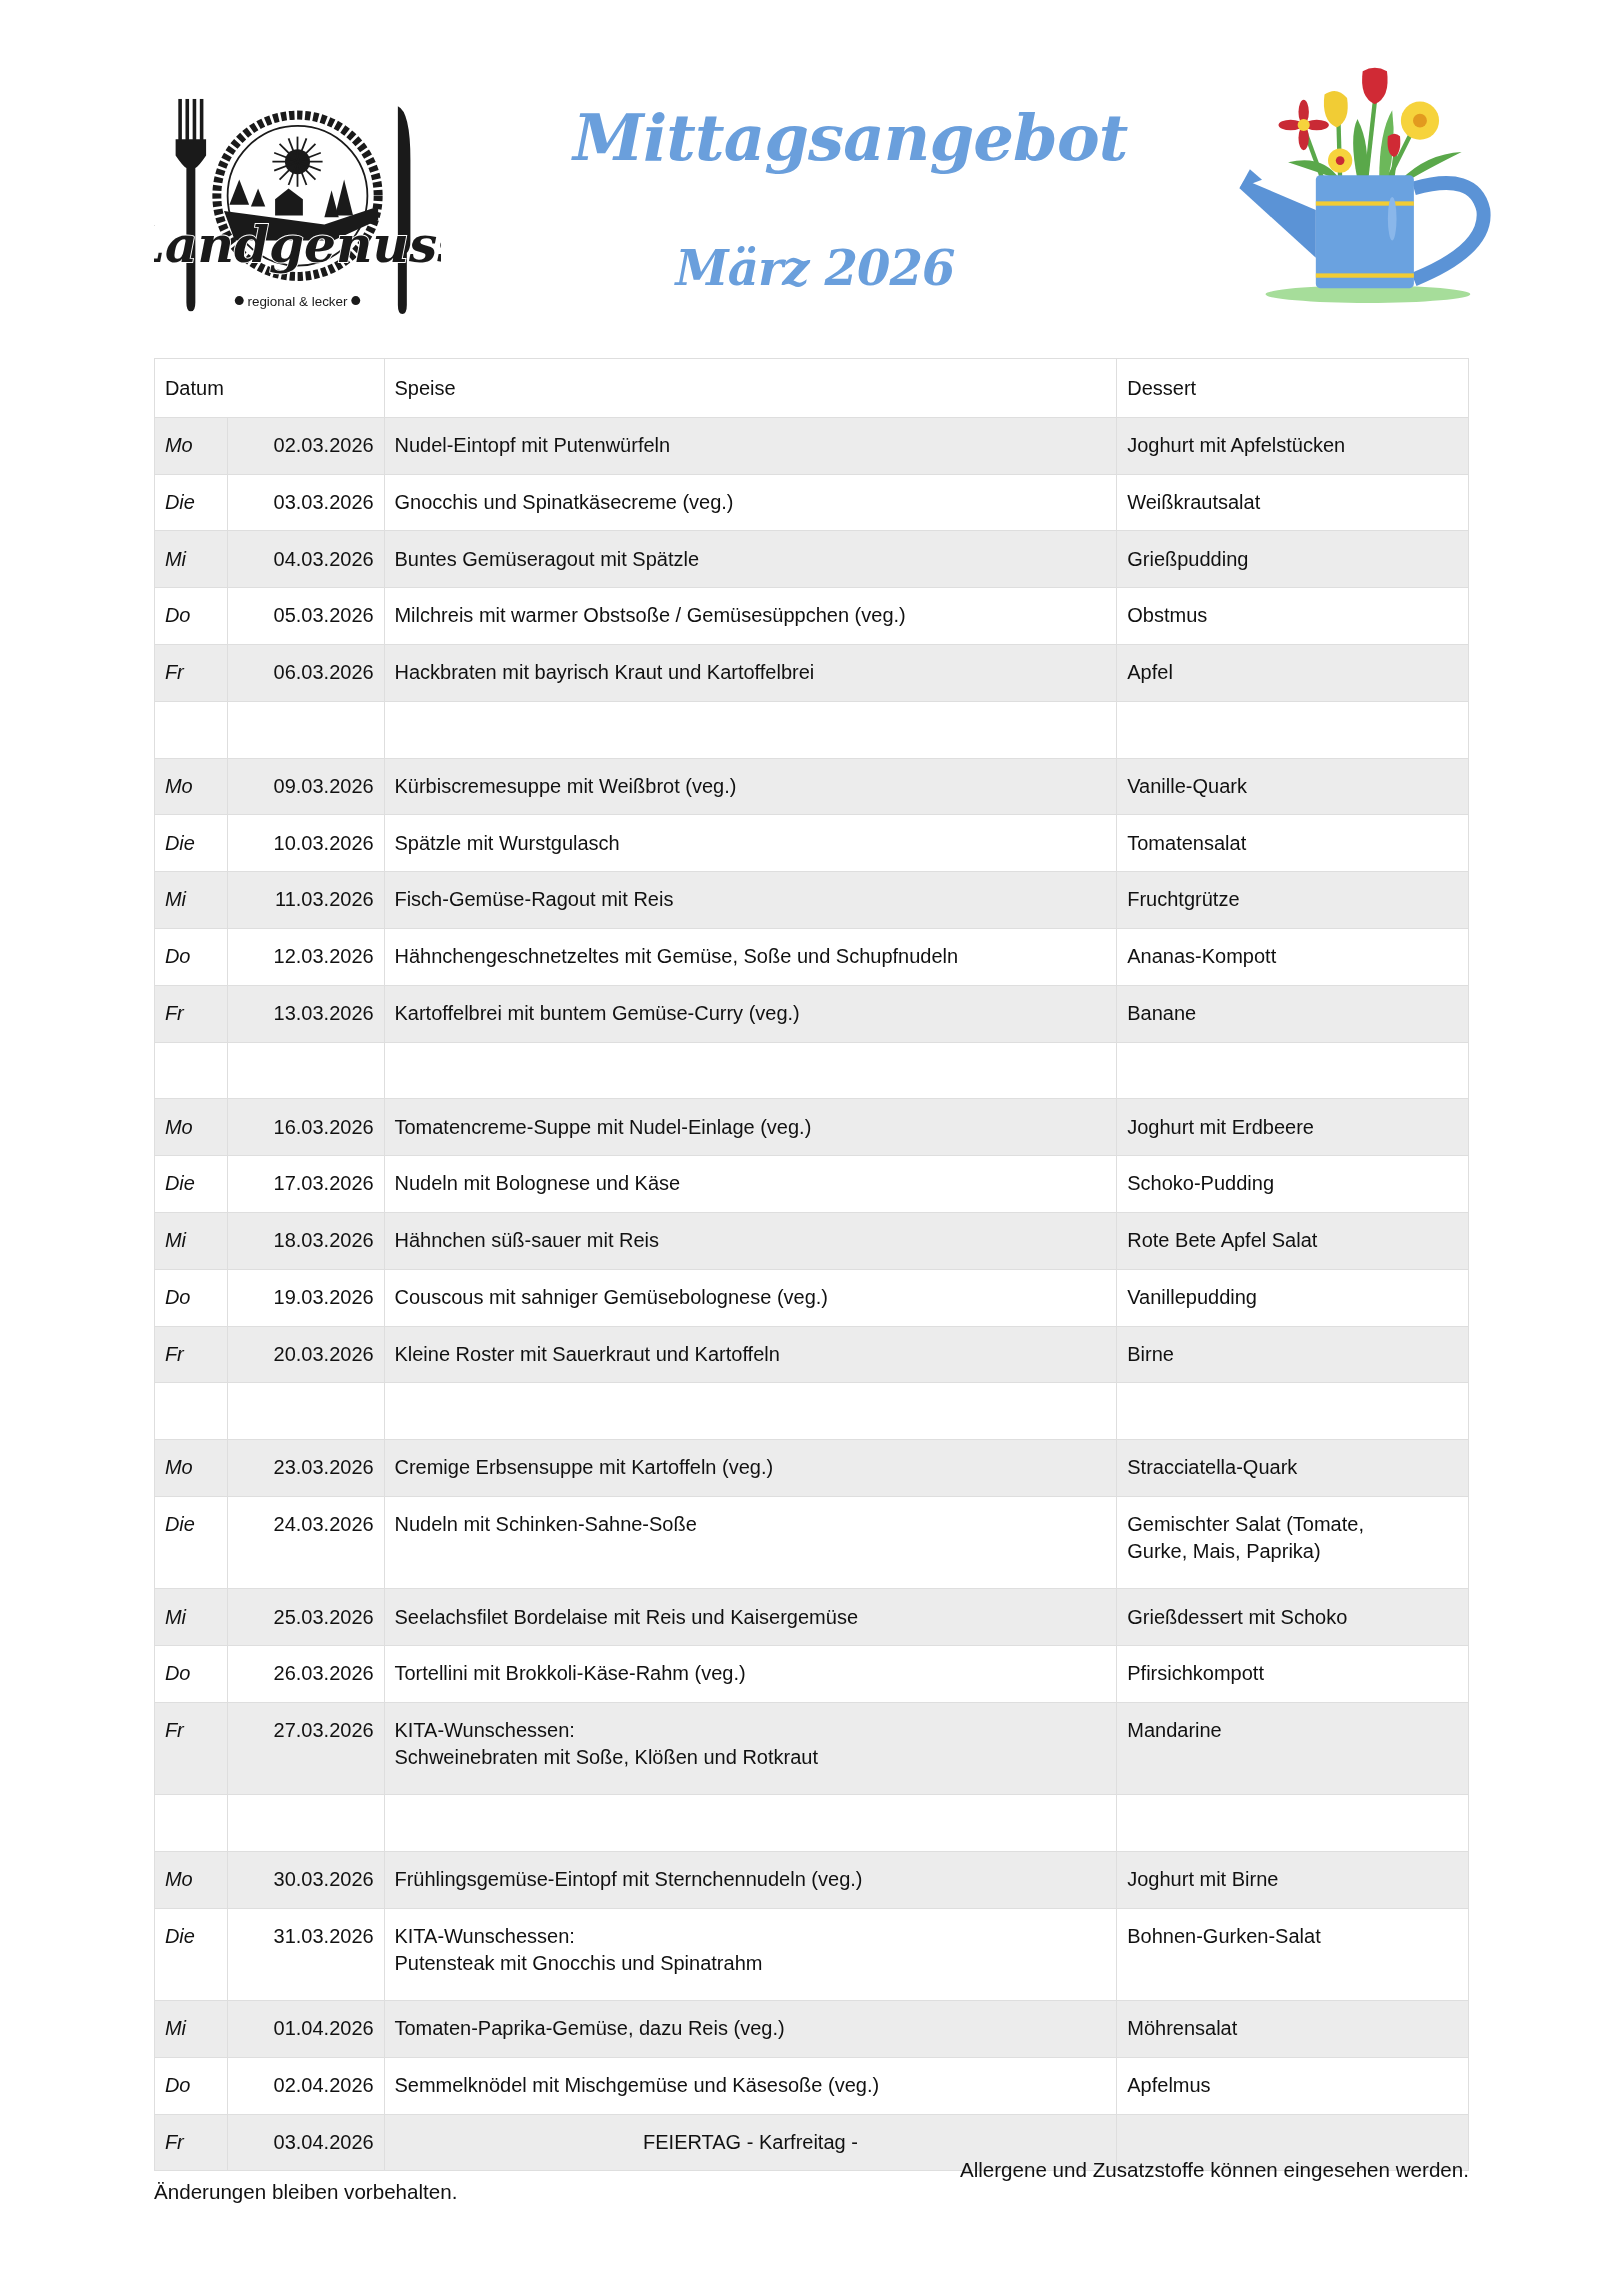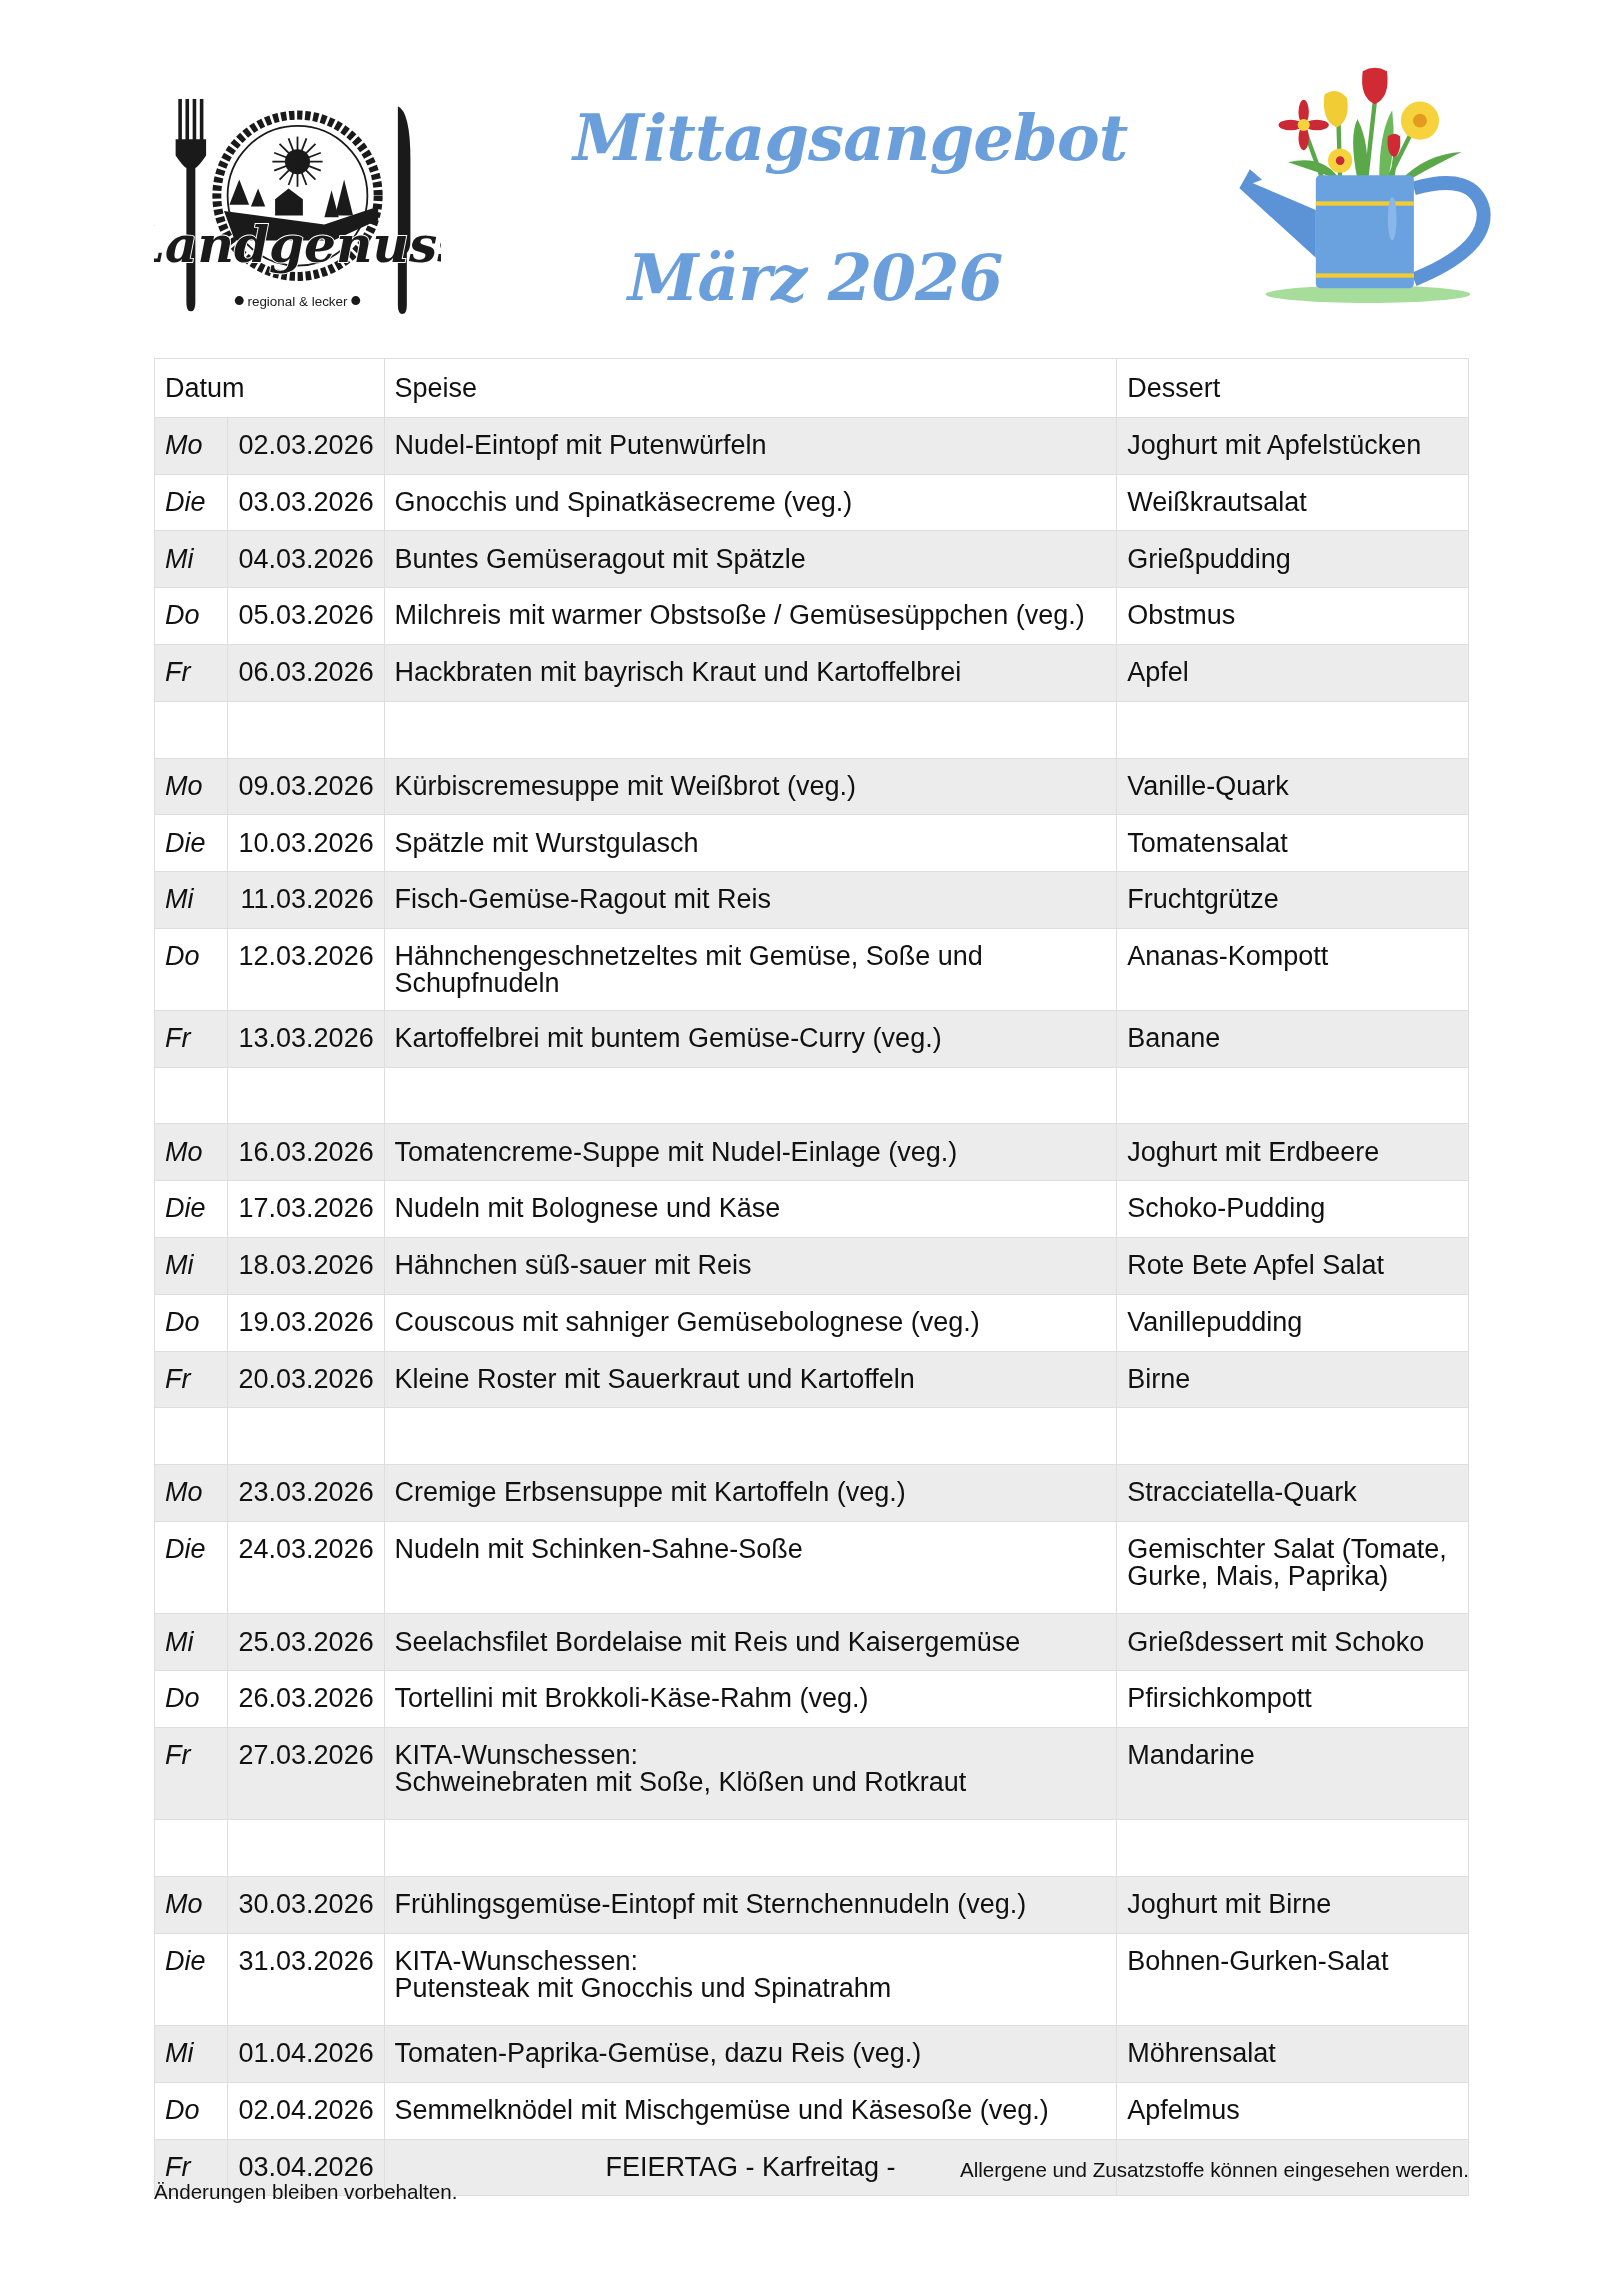--- a/index.html
+++ b/index.html
@@ -7,26 +7,26 @@
     width: 1621px; height: 2293px; position: relative; overflow: hidden;
     font-family: "Liberation Sans", sans-serif; color: #111;
   }
   .logo { position: absolute; left: 154px; top: 90px; width: 287px; height: 233px; }
   .title {
     position: absolute; left: 573px; width: 484px; text-align: center;
     font-family: "DejaVu Serif", serif; font-style: italic; font-weight: bold;
     color: #6a9fdc; letter-spacing: -0.9px;
   }
   .title.t1 { top: 100px; font-size: 64px; }
-  .title.t2 { top: 240px; font-size: 64px; }
+  .title.t2 { top: 240px; font-size: 48px; }
   .flowers { position: absolute; left: 1236px; top: 54px; width: 269px; height: 260px; }
 
   table.menu {
     position: absolute; left: 154px; top: 358px; width: 1315px;
-    border-collapse: collapse; font-size: 27px;
+    border-collapse: collapse; font-size: 20px;
   }
   table.menu td, table.menu th {
     border: 1.8px solid #dedede; padding: 0 9.9px; text-align: left; font-weight: normal;
     vertical-align: top; line-height: 27px;
   }
   table.menu th { height: 56px; vertical-align: middle; padding-top: 1.8px; }
   table.menu td { padding-top: 14.3px; padding-bottom: 12.5px; height: 29px; }
   tr.shade td { background: #ececec; }
   tr.spacer td { height: 29px; background: #fff; }
   td.day { width: 52px; font-style: italic; }

